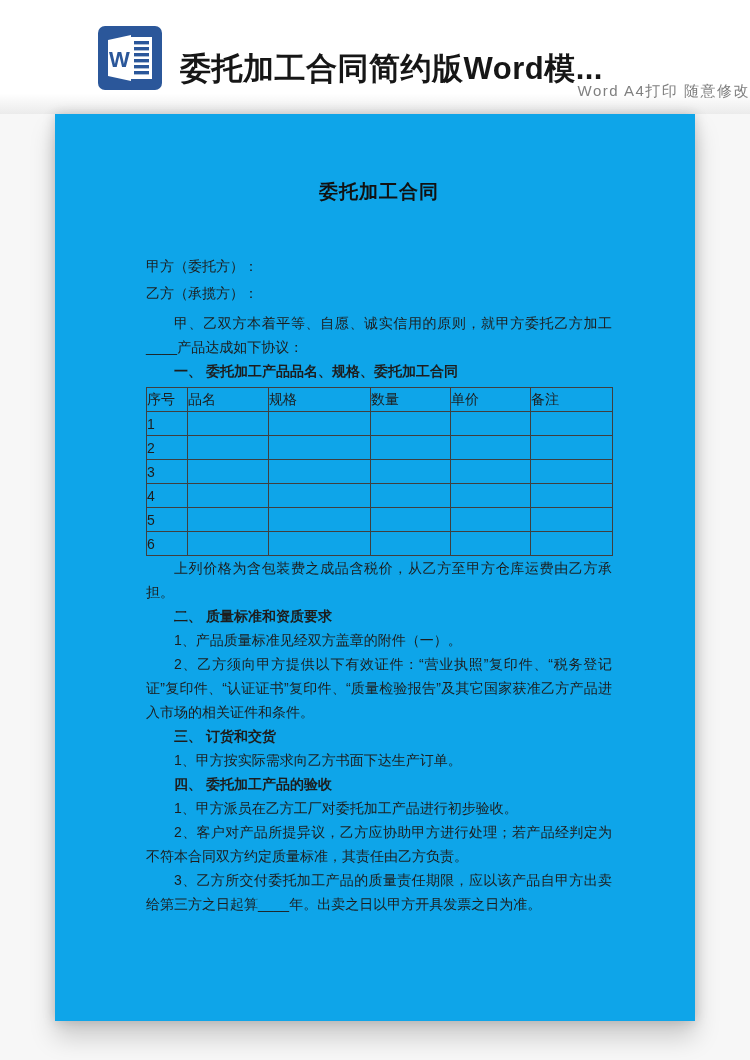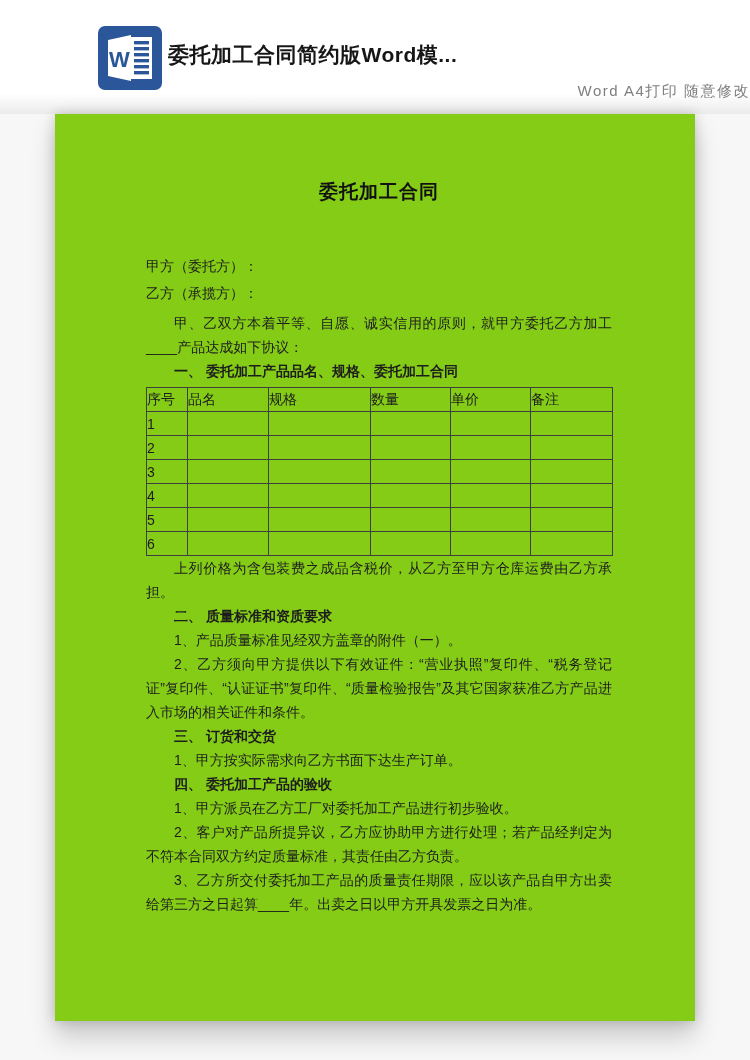--- a/index.html
+++ b/index.html
@@ -15,35 +15,35 @@
 
   
   .site-header {
     position: absolute; left: 0; top: 0; right: 0; height: 114px;
     background: linear-gradient(to bottom, #ffffff 0%, #ffffff 82%, #ebebeb 100%);
   }
   .word-logo {
     position: absolute; left: 98px; top: 26px; width: 64px; height: 64px;
   }
   .brand-title {
-    position: absolute; left: 168px; top: 27px;
-    font-size: 21px; font-weight: 700; color: #161616;
+    position: absolute; left: 180px; top: 27px;
+    font-size: 31px; font-weight: 700; color: #161616;
     letter-spacing: 0.5px; white-space: nowrap;
   }
   .brand-sub {
     position: absolute; left: 0; right: 0; top: 82px;
     text-align: right; font-size: 15px; color: #7f7f7f;
     letter-spacing: 1.5px;
   }
 
   
   .sheet {
     position: absolute; left: 55px; top: 114px;
     width: 640px; height: 907px;
-    background: #84cc16;
+    background: #0ea5e9;
     box-shadow: 0 0 12px rgba(0,0,0,0.18), 0 16px 24px rgba(0,0,0,0.18);
     padding: 0 83px 0 91px;
   }
   .doc-title {
     margin: 64px 0 48px 0;
     text-align: center;
     font-size: 19px; font-weight: 700; letter-spacing: 1px;
     line-height: 27px; color: #111;
   }
   .party { margin: 0; font-size: 14px; line-height: 27px; }

